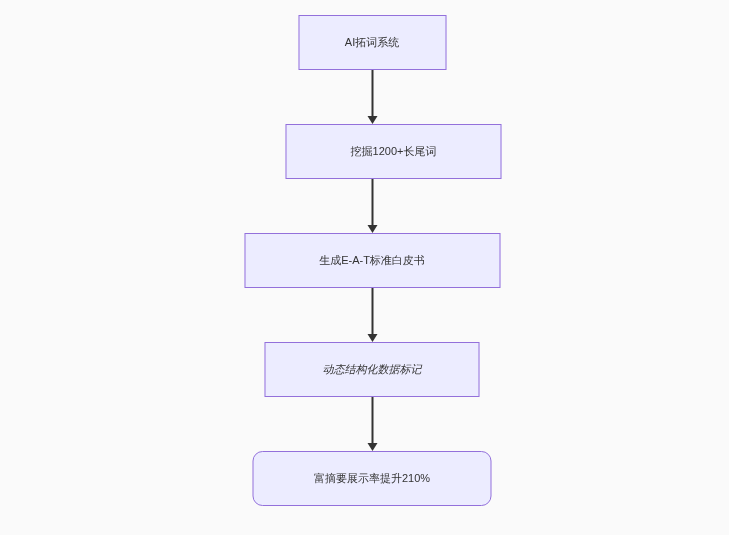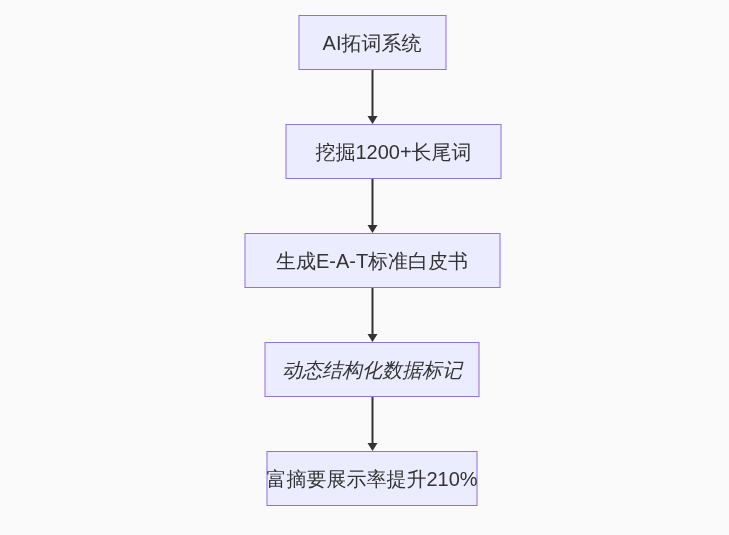--- a/index.html
+++ b/index.html
@@ -25,30 +25,30 @@
   }
   .node {
     box-sizing: border-box;
     height: 55px;
     display: flex;
     align-items: center;
     justify-content: center;
     background: #ECECFF;
     border: 1.5px solid #9370DB;
     color: #333333;
-    font-size: 20px;
+    font-size: 11px;
     line-height: 1;
     white-space: nowrap;
     text-align: center;
   }
   .node.n1 { width: 148px; }
   .node.n2 { width: 216px; margin-left: 43px; }
   .node.n3 { width: 256px; }
   .node.n4 { width: 215px; font-style: italic; }
-  .node.n5 { width: 211px; }
+  .node.n5 { width: 239px; border-radius: 10px; }
   .edge {
     height: 54px;
     display: flex;
     flex-direction: column;
     align-items: center;
   }
   .edge .stem {
     width: 2px;
     flex: 1 1 auto;
     background: #333333;

